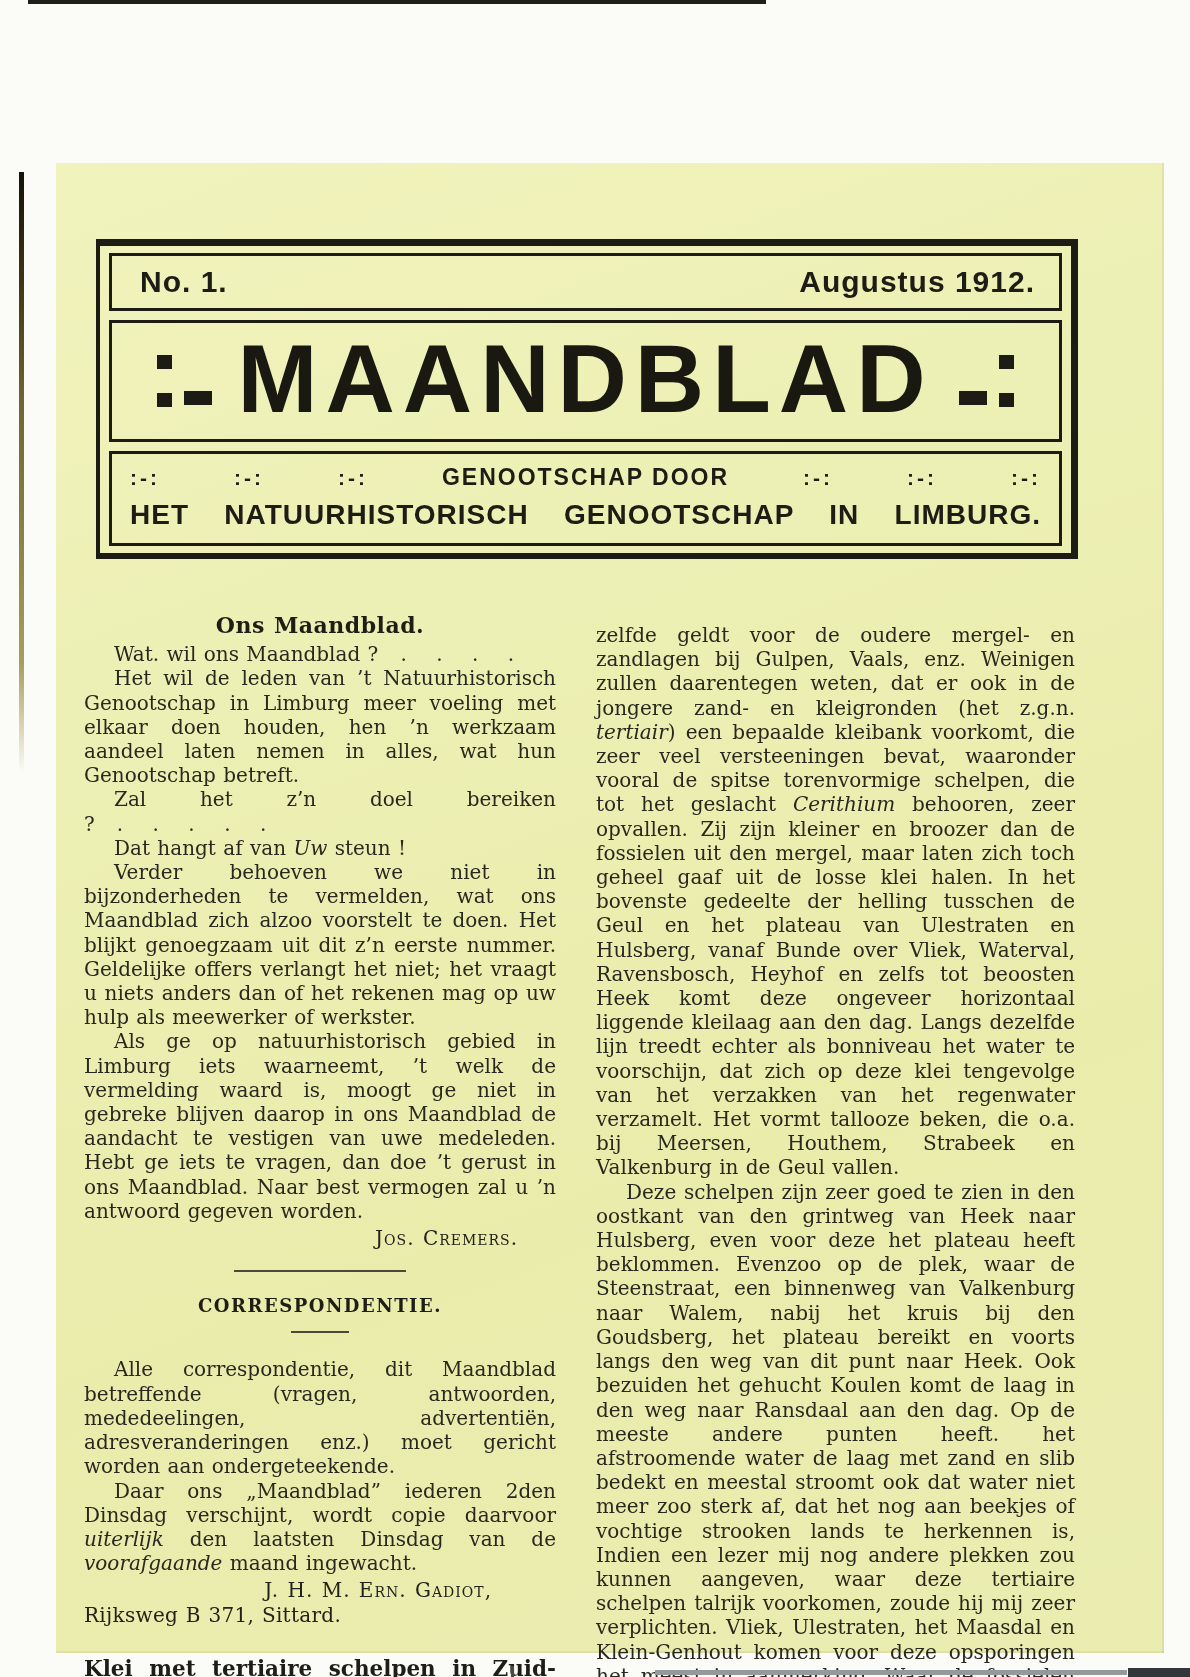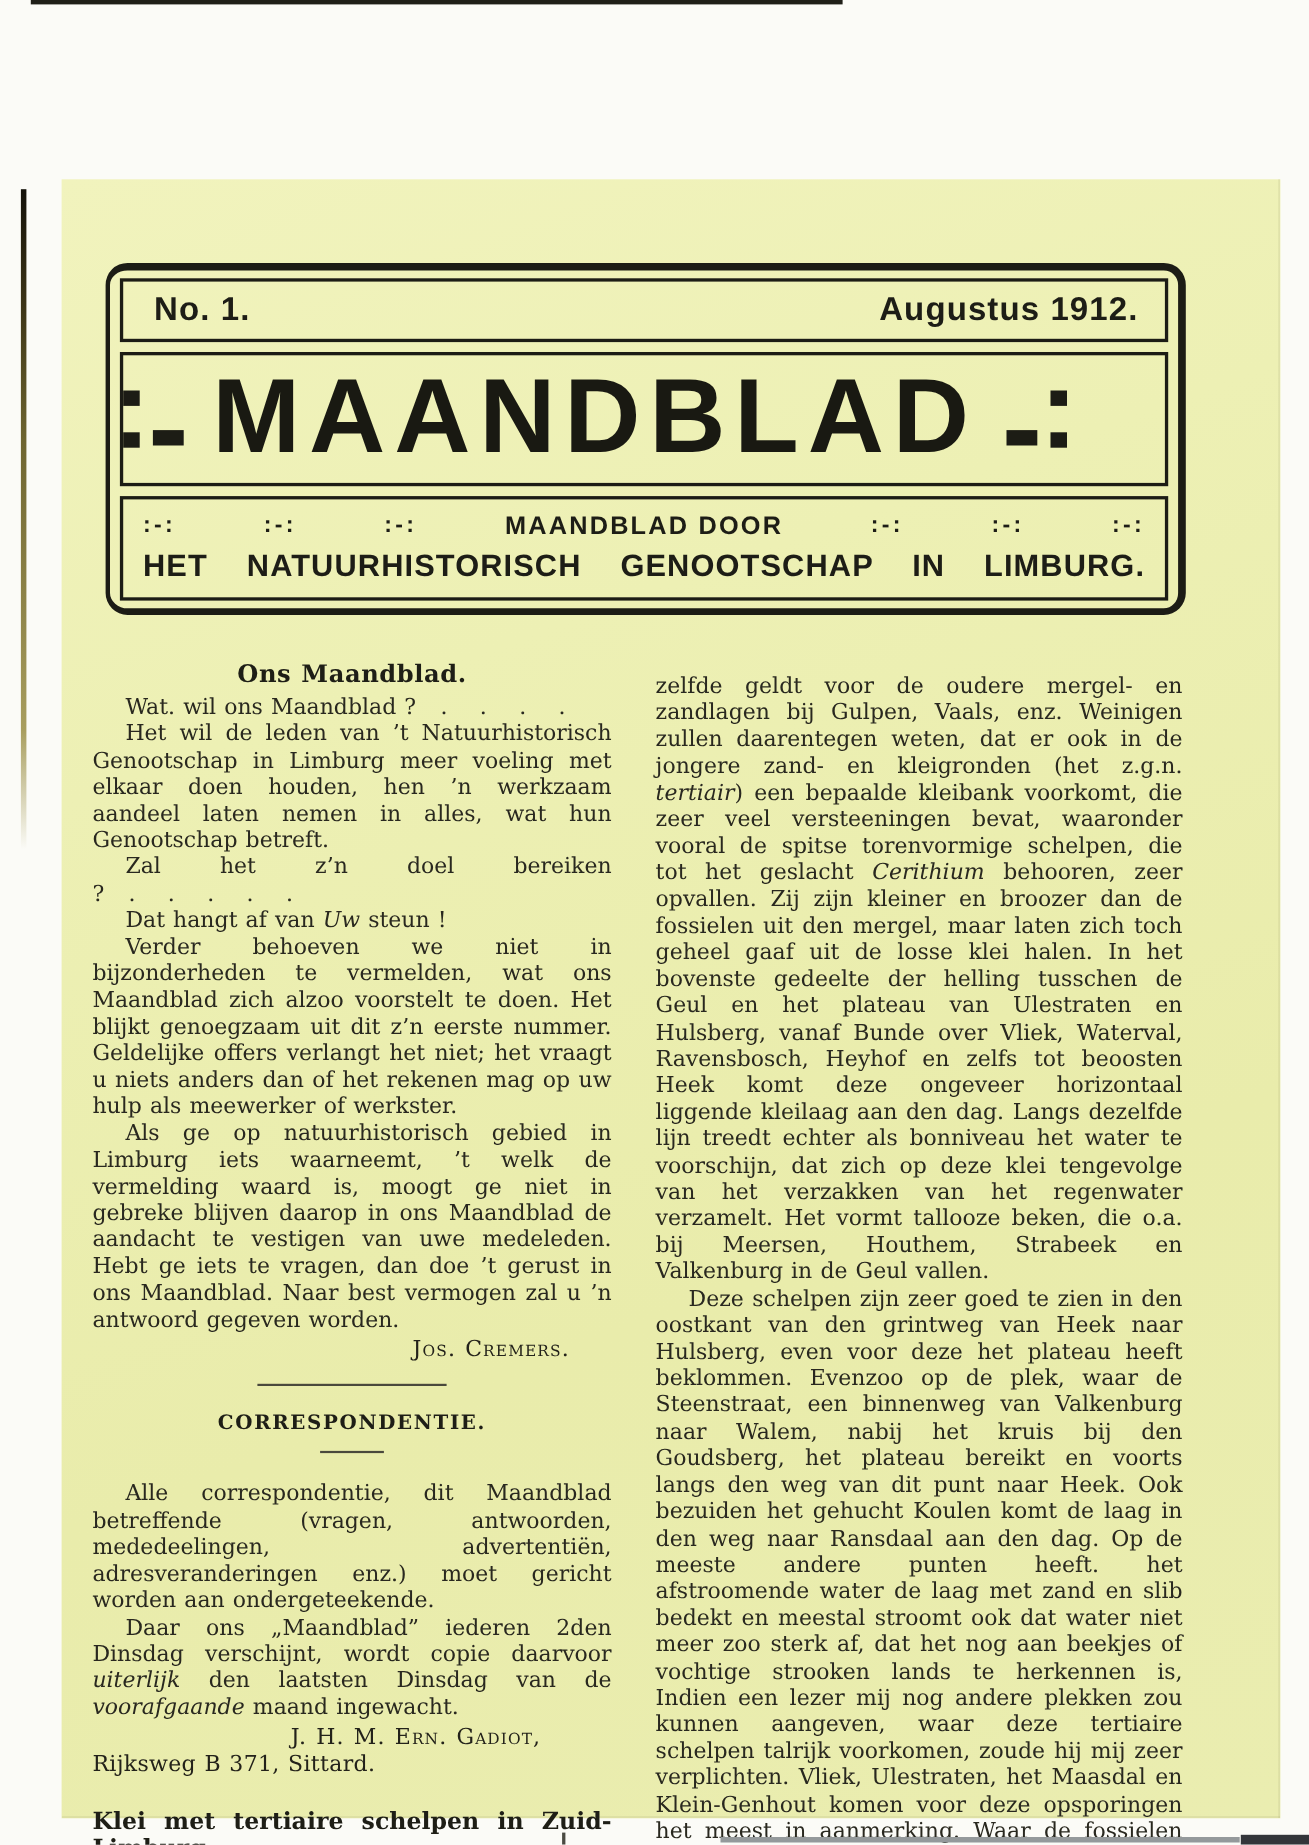--- a/index.html
+++ b/index.html
@@ -21,35 +21,34 @@
   
   .paper{
     position:absolute;left:56px;top:163px;width:1108px;height:1490px;
     background:linear-gradient(160deg,#f1f3bd 0%,#edf0b4 30%,#e9ecab 65%,#eaedb0 100%);
     box-shadow:inset -2px 0 0 rgba(120,120,80,.12), inset 0 -2px 0 rgba(120,120,80,.10);
     color:#26251d;
   }
 
   
   .masthead{
-    margin:76px 86px 0 40px;
+    margin:76px 86px 12px 40px;
     border-style:solid;border-color:#1c1c15;
     border-width:7px 7px 6px 4px;
     padding:7px 9px;
-    border-radius:20px;
   }
   .mast-row{border:3px solid #1c1c15;}
   .row-issue{
     height:52px;display:flex;align-items:center;justify-content:space-between;
     padding:0 24px 0 28px;
     font-family:"Liberation Sans", sans-serif;font-weight:bold;font-size:30px;
     letter-spacing:1px;color:#1d1d16;
   }
   .row-title{
-    margin-top:9px;height:116px;display:flex;align-items:center;
+    margin-top:9px;height:116px;display:flex;align-items:center;justify-content:center;
     gap:26px;color:#191912;
   }
   .big-title{
     font-family:"Liberation Sans", sans-serif;font-weight:bold;font-size:96px;
     letter-spacing:8px;line-height:1;transform:translateY(-2px);
   }
   .orn{display:inline-flex;align-items:center;}
   .orn-col{display:inline-flex;flex-direction:column;gap:24px;}
   .orn-sq{width:15px;height:14px;background:#1c1c15;display:block;}
   .orn-dash{width:28px;height:14px;background:#1c1c15;display:block;}
@@ -117,21 +116,21 @@
               <span class="orn-sq"></span>
             </span>
         </span>
       </div>
 
       <div class="mast-row row-publisher">
         <div class="pub-line1">
           <span class="pub-mark">:-:</span>
           <span class="pub-mark">:-:</span>
           <span class="pub-mark">:-:</span>
-          <span>MAANDBLAD DOOR</span>
+          <span>GENOOTSCHAP DOOR</span>
           <span class="pub-mark">:-:</span>
           <span class="pub-mark">:-:</span>
           <span class="pub-mark">:-:</span>
         </div>
         <div class="pub-line2">HET NATUURHISTORISCH GENOOTSCHAP IN LIMBURG.</div>
       </div>
     </div>
 
     <div class="content">
 

